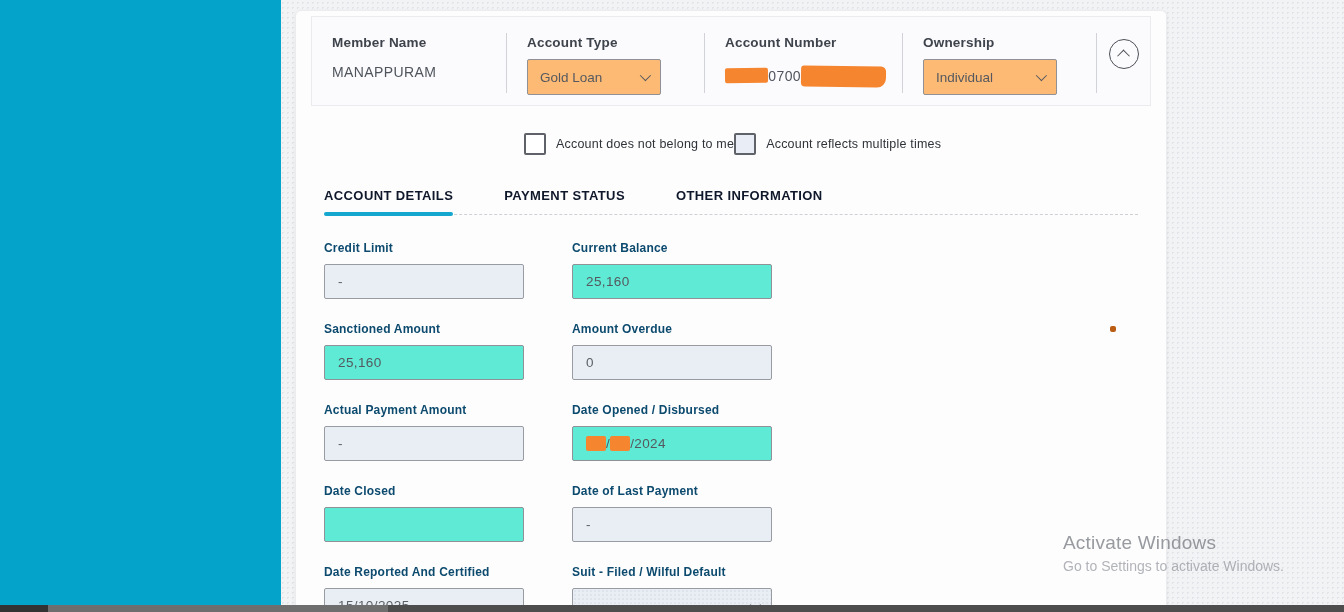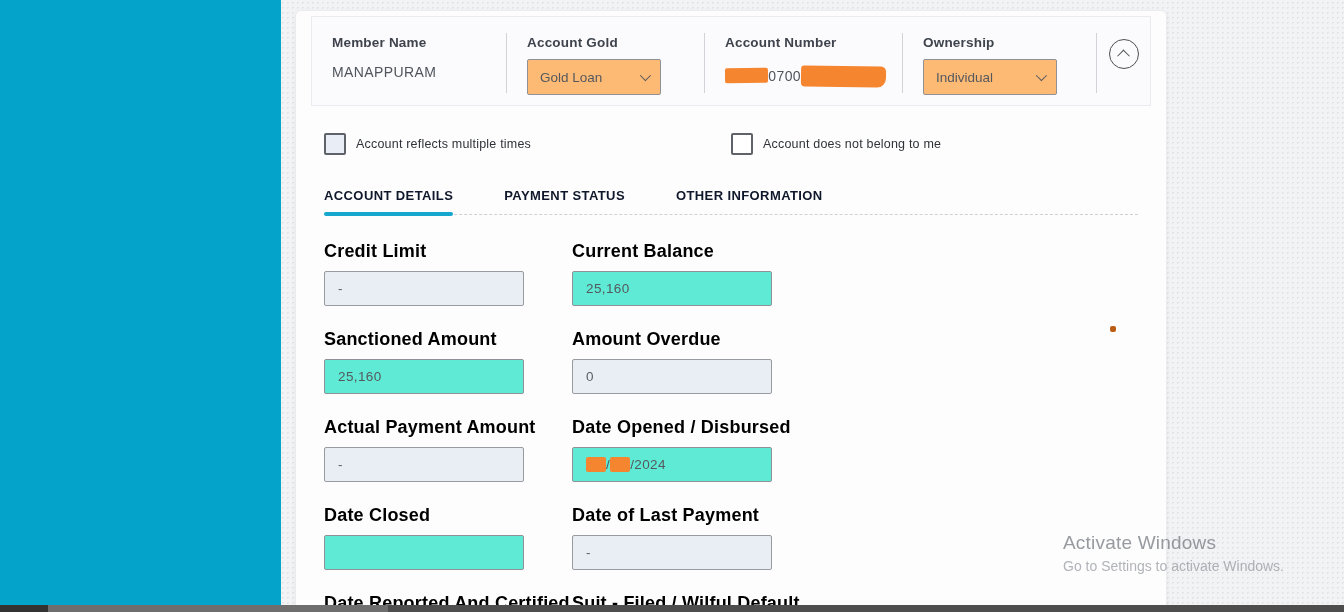--- a/index.html
+++ b/index.html
@@ -124,21 +124,21 @@
     content: ""; position: absolute; left: 0; right: 0; bottom: -2px;
     height: 4px; background: #15a7ce; border-radius: 2px;
   }
 
   
   .form { margin-top: 26px; }
   .form-row { display: flex; margin-bottom: 23px; }
   .fcol { width: 248px; }
   .fcol-left { margin-right: 0; }
   .flabel {
-    font-size: 18px; font-weight: bold; color: #000000;
+    font-size: 12px; font-weight: bold; color: #0c4a6e;
     letter-spacing: .2px; margin-bottom: 9px;
   }
   .finput {
     width: 200px; height: 35px;
     border: 1px solid #8f9196; border-radius: 2px;
     background: #5eead4;
     font-size: 13.5px; color: #55595f; letter-spacing: .4px;
     display: flex; align-items: center;
     padding: 0 13px;
   }
@@ -181,21 +181,21 @@
 <div class="card">
 
   <div class="header-box">
     <div class="hcol hcol-1">
       <div class="hlabel">Member Name</div>
       <div class="hvalue">MANAPPURAM</div>
     </div>
     <div class="hdivider"></div>
 
     <div class="hcol hcol-2">
-      <div class="hlabel">Account Gold</div>
+      <div class="hlabel">Account Type</div>
       <div class="select">
         <span>Gold Loan</span>
         <span class="chev"></span>
       </div>
     </div>
     <div class="hdivider"></div>
 
     <div class="hcol hcol-3">
       <div class="hlabel">Account Number</div>
       <div class="redacted-row">
@@ -216,27 +216,27 @@
     <div class="hdivider"></div>
 
     <div class="collapse-zone">
       <div class="collapse-btn">
         <span class="chev-up"></span>
       </div>
     </div>
   </div>
 
   <div class="checkbox-row">
+    <div class="cb-group cb-group-2">
+      <span class="checkbox plain"></span>
+      <span class="cb-label">Account does not belong to me</span>
+    </div>
     <div class="cb-group">
       <span class="checkbox tinted"></span>
       <span class="cb-label">Account reflects multiple times</span>
-    </div>
-    <div class="cb-group cb-group-2">
-      <span class="checkbox plain"></span>
-      <span class="cb-label">Account does not belong to me</span>
     </div>
   </div>
 
   <div class="tabs">
     <div class="tab active">ACCOUNT DETAILS</div>
     <div class="tab">PAYMENT STATUS</div>
     <div class="tab">OTHER INFORMATION</div>
   </div>
 
   <div class="form">

